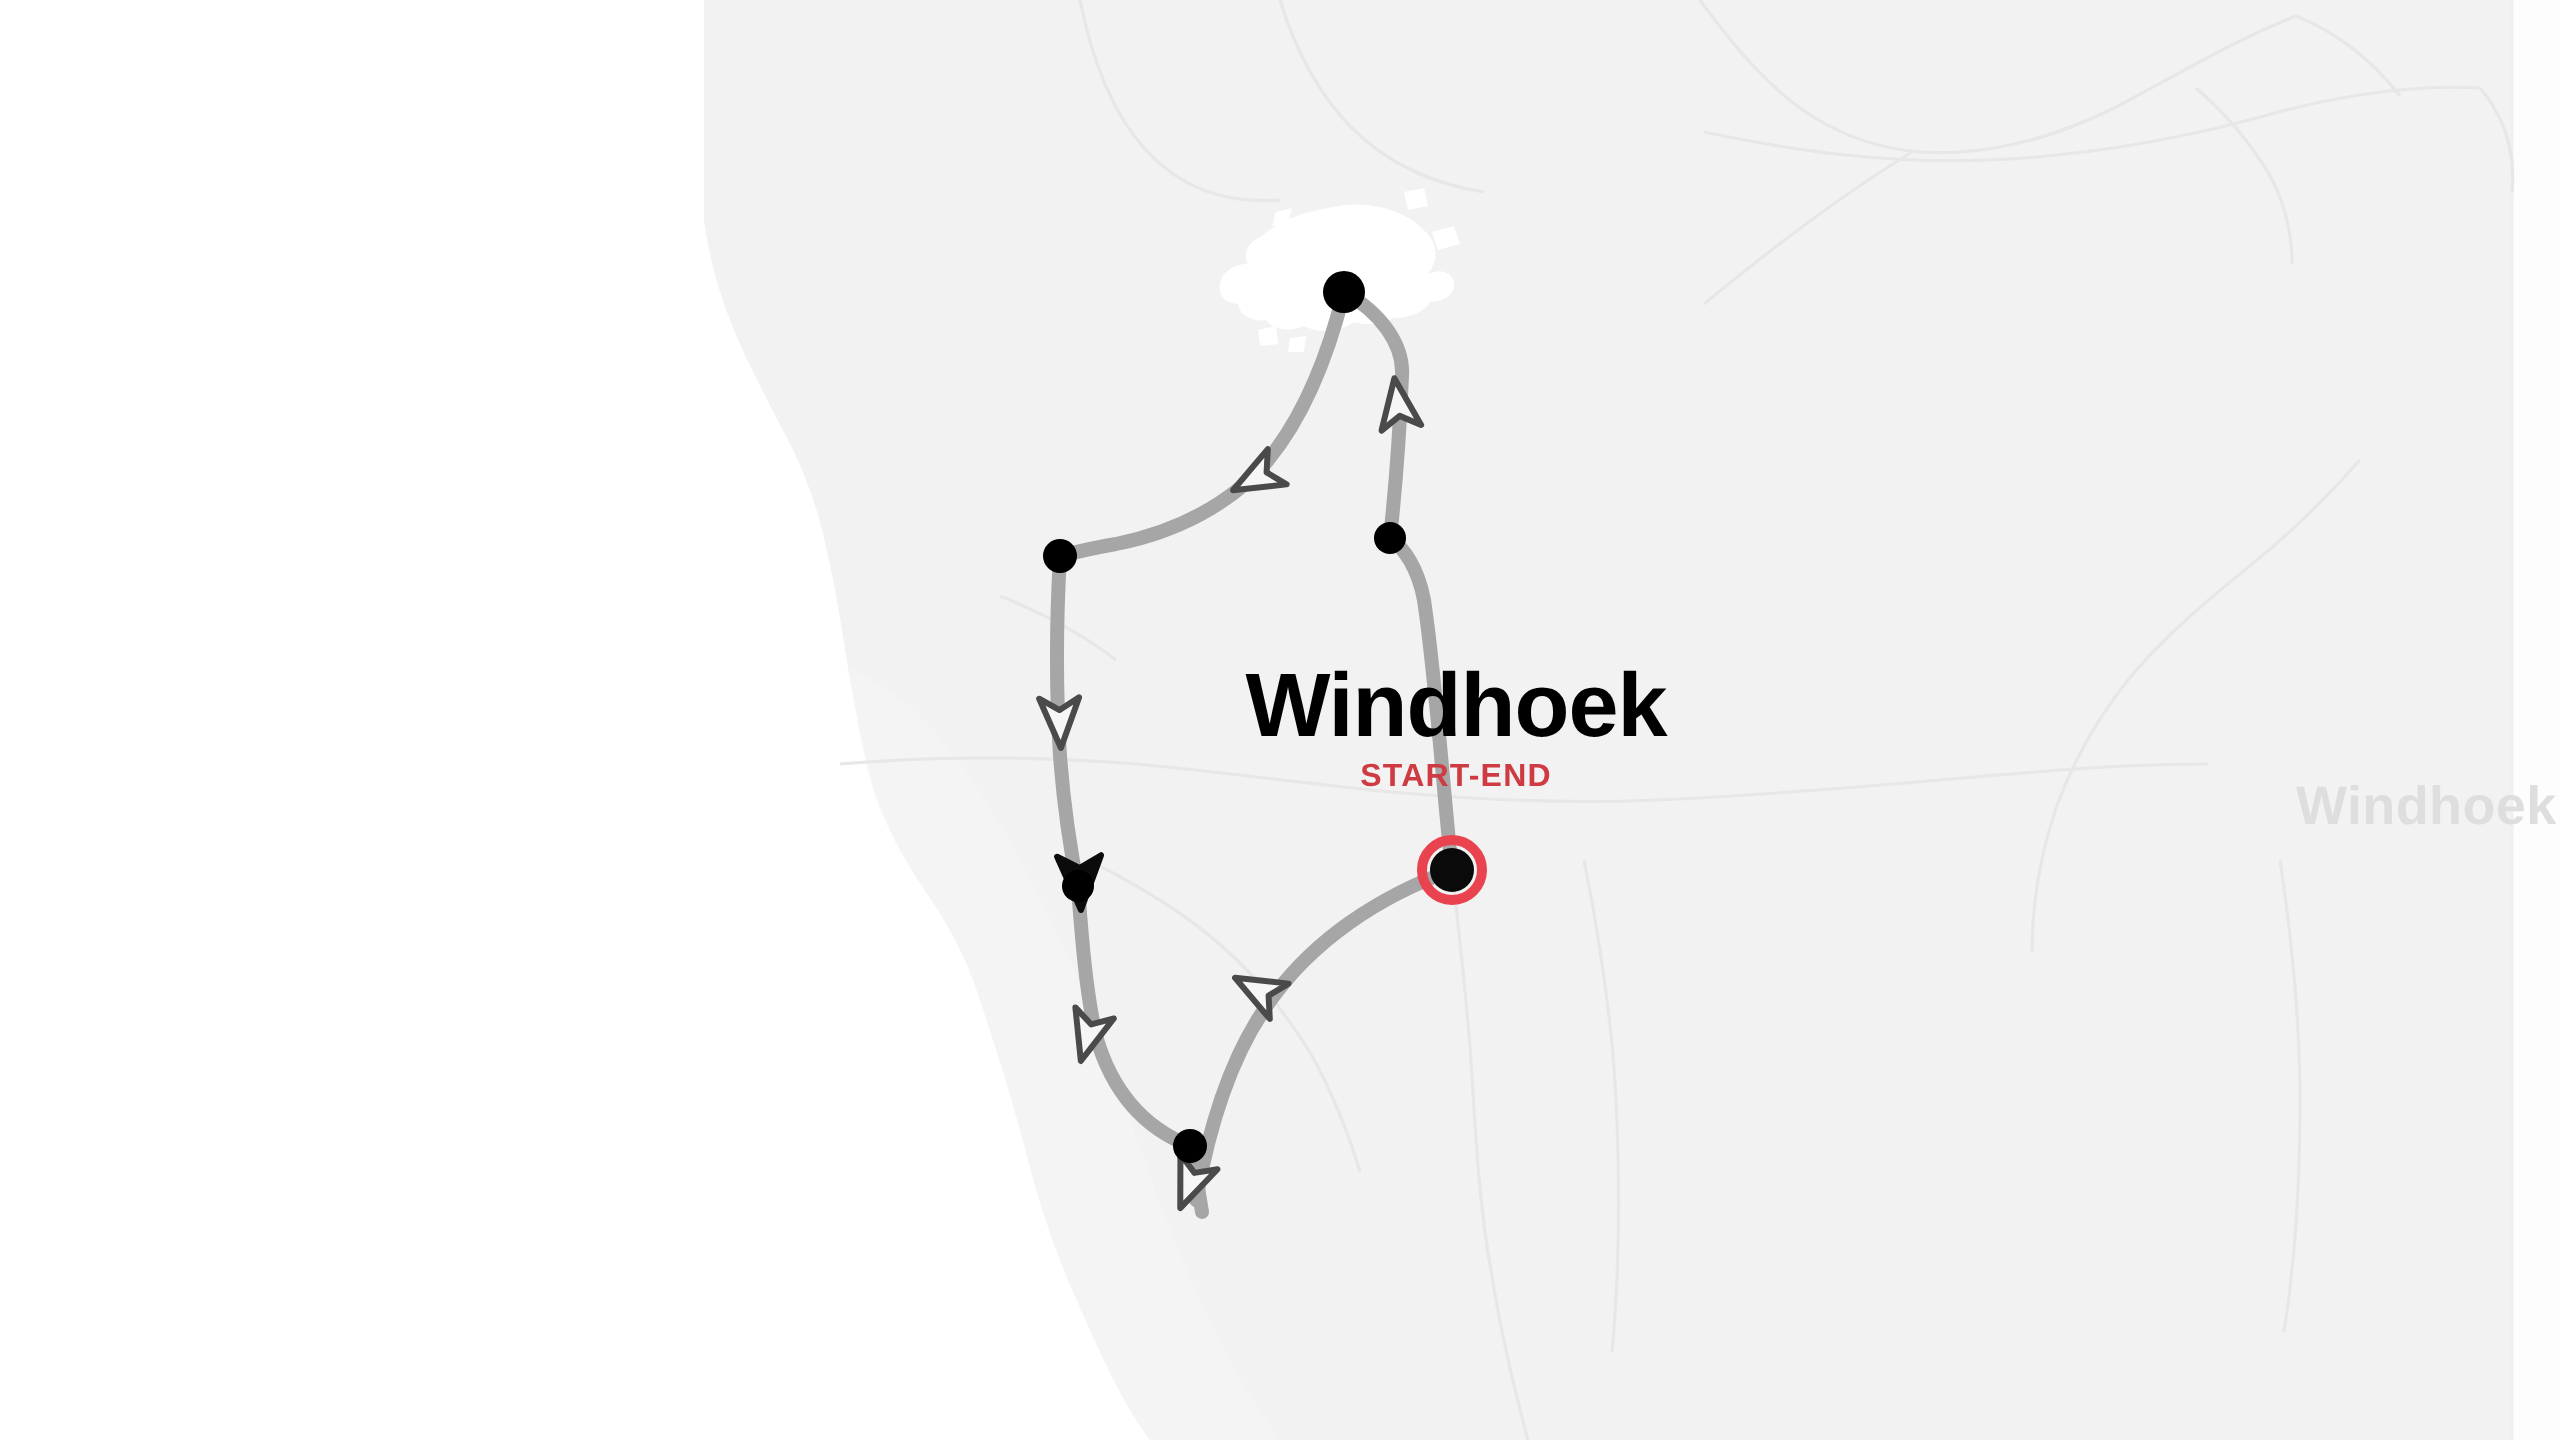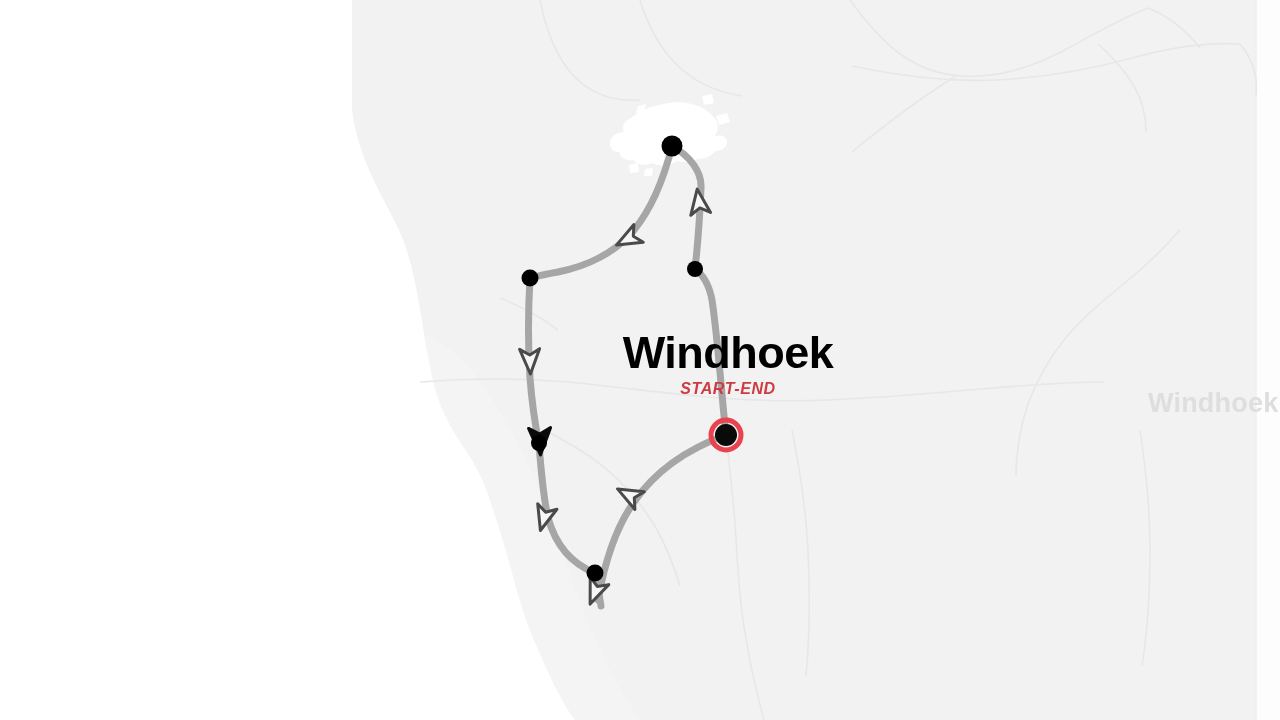--- a/index.html
+++ b/index.html
@@ -46,21 +46,20 @@
   #startend-label {
     left: 50%;
     top: 381px;
     transform: translateX(-50%);
     margin-left: 88px;
     font-size: 16px;
     font-weight: bold;
     letter-spacing: 0.6px;
     color: #cf3b42;
     z-index: 41;
-    font-style: italic;
   }
   #country-label {
     left: 50%;
     top: 388px;
     transform: translateX(-50%);
     margin-left: 88px;
     font-size: 31px;
     font-weight: bold;
     letter-spacing: 0.2px;
     color: #d6d6d6;

